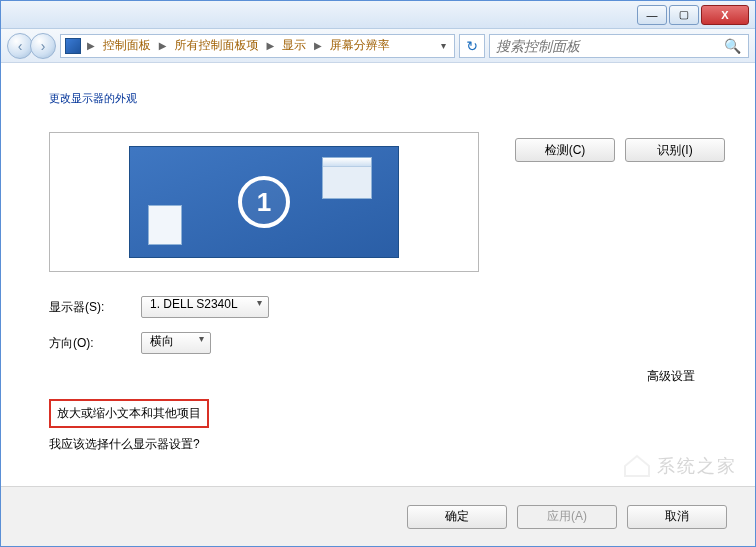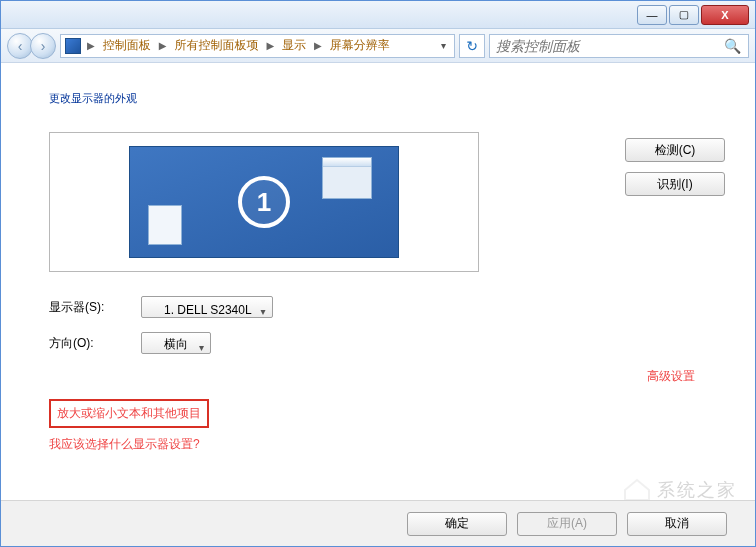--- a/index.html
+++ b/index.html
@@ -29,42 +29,42 @@
 .heading { color:#003399; font-size:11px; margin: 10px 0 26px; }
 
 .monitor-row { display:flex; align-items:flex-start; gap:18px; }
 .monitor-preview { width:430px; height:140px; border:1px solid #b8b8b8; background:#fff; display:flex; align-items:center; justify-content:center; position:relative; }
 .desk-area { width:270px; height:112px; background:linear-gradient(160deg,#3f77c2,#2a5ea6); border:1px solid #1d4e89; position:relative; display:flex; align-items:center; justify-content:center; }
 .mon-circle { width:52px; height:52px; border:4px solid #fff; border-radius:50%; display:flex; align-items:center; justify-content:center; color:#fff; font-size:26px; font-weight:bold; background:rgba(255,255,255,0.06); }
 .mini-win { position:absolute; background:#e6eef7; border:1px solid #90b3d8; }
 .mini-win.a { width:50px; height:42px; top:10px; right:26px; }
 .mini-win.a:before { content:""; display:block; height:8px; background:linear-gradient(#fff,#cfe0f2); border-bottom:1px solid #b6cde5; }
 .mini-win.b { width:34px; height:40px; bottom:12px; left:18px; background:#f2f6fb; }
-.side-buttons { display:flex; flex-direction:column; gap:10px; padding-top:6px; margin-left:auto; }
+.side-buttons { display:flex; gap:10px; padding-top:6px; margin-left:auto; }
 .btn { min-width:100px; height:24px; background:linear-gradient(to bottom,#fdfdfd,#e7e7e7); border:1px solid #9f9f9f; border-radius:3px; cursor:pointer; font-size:12px; padding:0 12px; }
 .btn[disabled] { color:#9a9a9a; background:#f0f0f0; cursor:default; }
 
 .form { margin-top:24px; }
 .form-row { display:flex; align-items:center; margin-bottom:14px; }
 .form-label { width:92px; }
-.select { height:22px; border:1px solid #9f9f9f; background:linear-gradient(to bottom,#fff,#ececec); border-radius:2px; display:flex; align-items:flex-end; padding:0 20px 0 22px; position:relative; cursor:pointer; }
+.select { height:22px; border:1px solid #9f9f9f; background:linear-gradient(to bottom,#fff,#ececec); border-radius:2px; display:flex; align-items:flex-start; padding:0 20px 0 8px; position:relative; cursor:pointer; }
 .select:after { content:"▾"; position:absolute; right:6px; color:#555; font-size:10px; }
 .sel-display { min-width:128px; }
 .sel-res { min-width:150px; }
 .sel-orient { min-width:70px; }
 
 .adv-link { text-align:right; margin:14px 30px 0 0; }
-a.lnk { color:#ef4444; text-decoration:none; cursor:pointer; }
+a.lnk { color:#000000; text-decoration:none; cursor:pointer; }
 
 .links-block { margin-top:14px; }
 .highlight-box { border:2px solid #d93025; padding:4px 6px; display:inline-block; margin-bottom:8px; }
 
-.footer { position:absolute; left:0; right:0; bottom:0; height:46px; border-top:1px solid #d6d6d6; background:#f1f1f1; display:flex; align-items:center; justify-content:flex-end; gap:10px; padding:0 28px; }
+.footer { position:absolute; left:0; right:0; bottom:0; height:60px; border-top:1px solid #d6d6d6; background:#f1f1f1; display:flex; align-items:center; justify-content:flex-end; gap:10px; padding:0 28px; }
 
-.watermark { position:absolute; right:18px; bottom:44px; color:#d7d7d7; font-size:18px; letter-spacing:2px; pointer-events:none; display:flex; align-items:center; gap:6px; }
+.watermark { position:absolute; right:18px; bottom:68px; color:#d7d7d7; font-size:18px; letter-spacing:2px; pointer-events:none; display:flex; align-items:center; gap:6px; }
 .watermark svg { opacity:.35; }
 </style>
 </head>
 <body>
 
 <div class="window">
 
   <div class="titlebar">
     <div class="win-btn">—</div>
     <div class="win-btn">▢</div>

